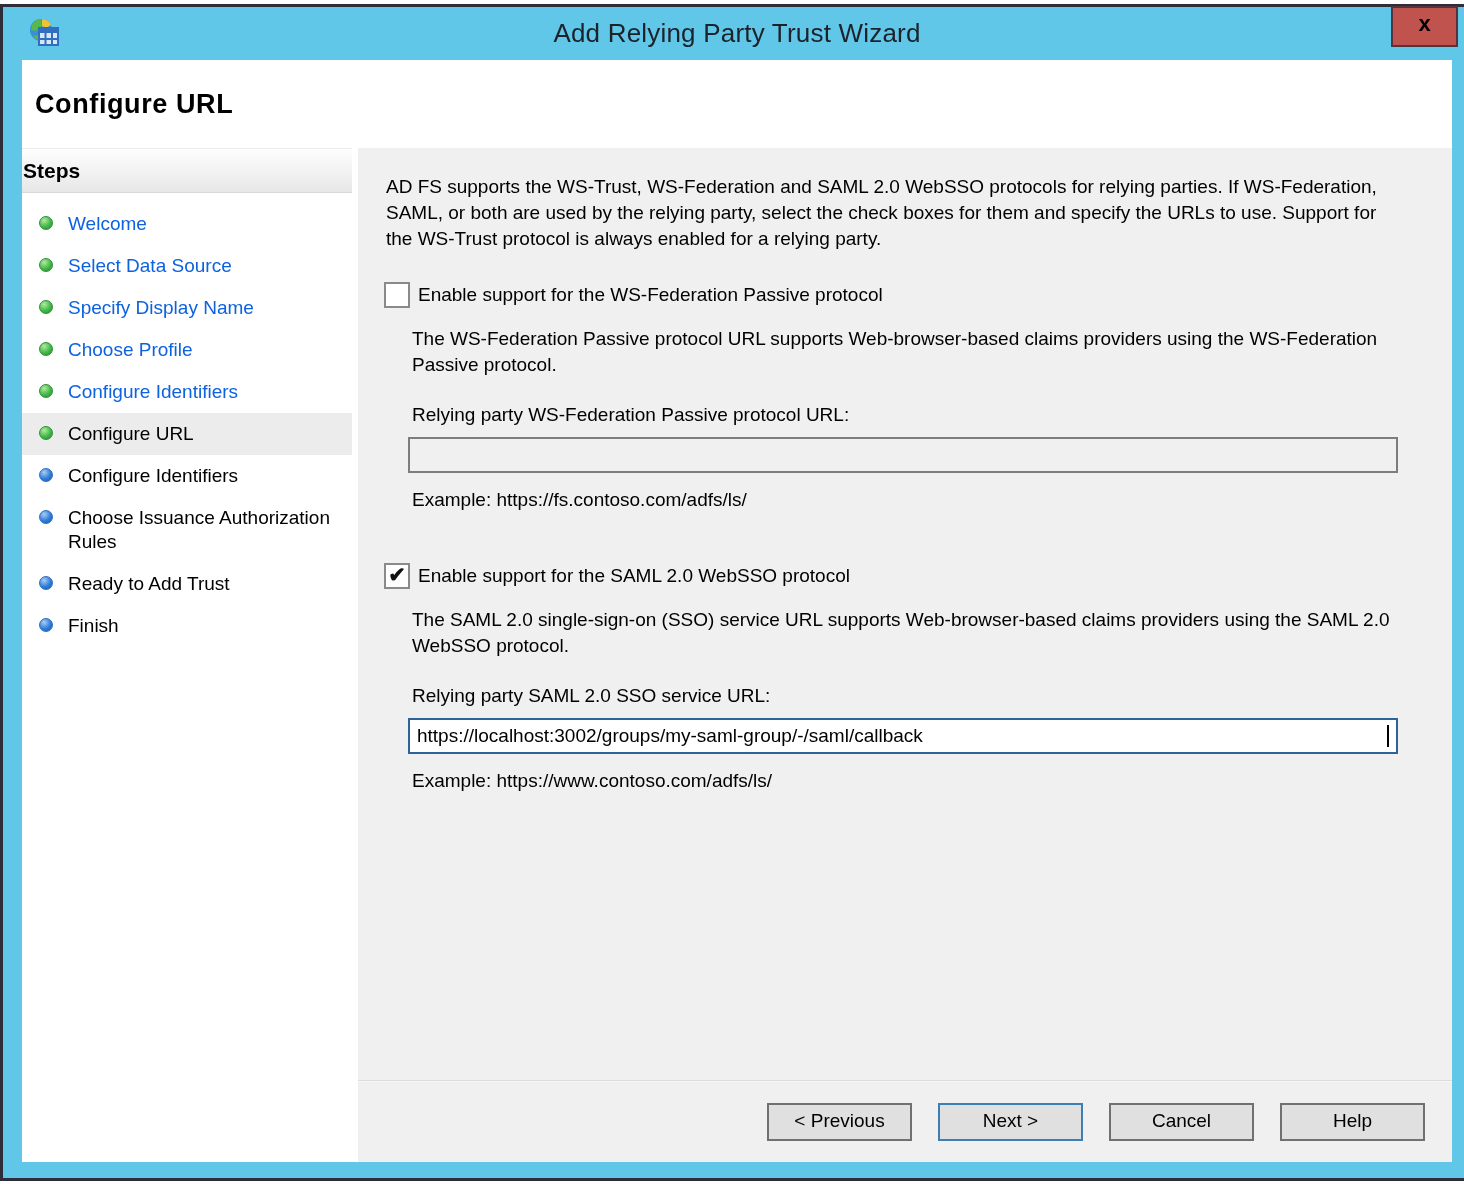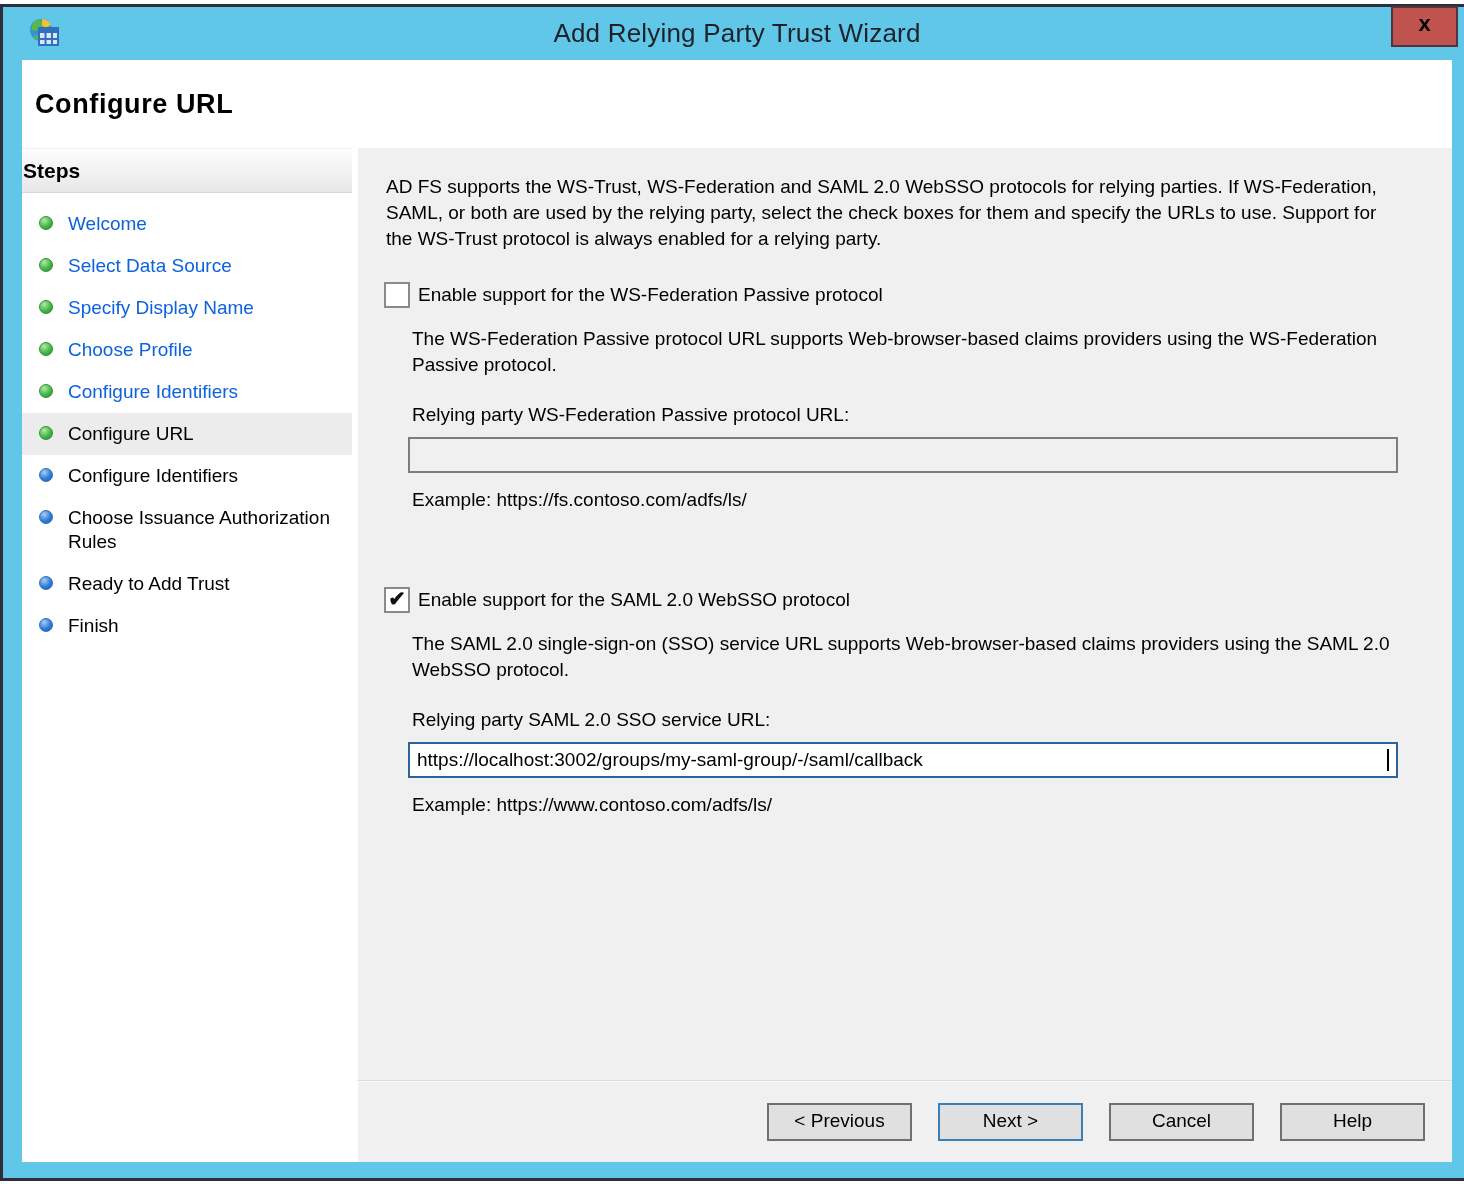--- a/index.html
+++ b/index.html
@@ -69,21 +69,21 @@
   .desc { margin:0 0 26px 28px; line-height:26px; max-width:985px; }
   .field-label { margin:0 0 11px 28px; }
   .text-input {
     margin-left:24px; width:990px; height:36px; display:flex; align-items:center;
     padding:0 7px; font-size:19px; white-space:nowrap; overflow:hidden;
   }
   .text-input.disabled { background:#f0f0f0; border:2px solid #7d7d7d; }
   .text-input.focused  { background:#ffffff; border:2px solid #2e6399;justify-content:space-between; }
   .caret { width:2px; height:22px; background:#000; margin-left:1px; flex:0 0 auto; }
   .example { margin:16px 0 0 28px; }
-  .example.gap-below { margin-bottom:76px; }
+  .example.gap-below { margin-bottom:52px; }
 
   .footer-divider { position:absolute; left:0; right:0; bottom:80px; height:2px;
     border-top:1px solid #dcdcdc; border-bottom:1px solid #f8f8f8; }
   .footer { position:absolute; right:27px; bottom:21px; display:flex; gap:26px; }
   .footer button {
     width:145px; height:38px; background:#e0e0e0; border:2px solid #707070;
     font-size:19px; font-family:inherit; color:#000; padding:0 0 3px 0;
   }
   .footer button.default { border:2px solid #3c7fb5; }
 </style>

